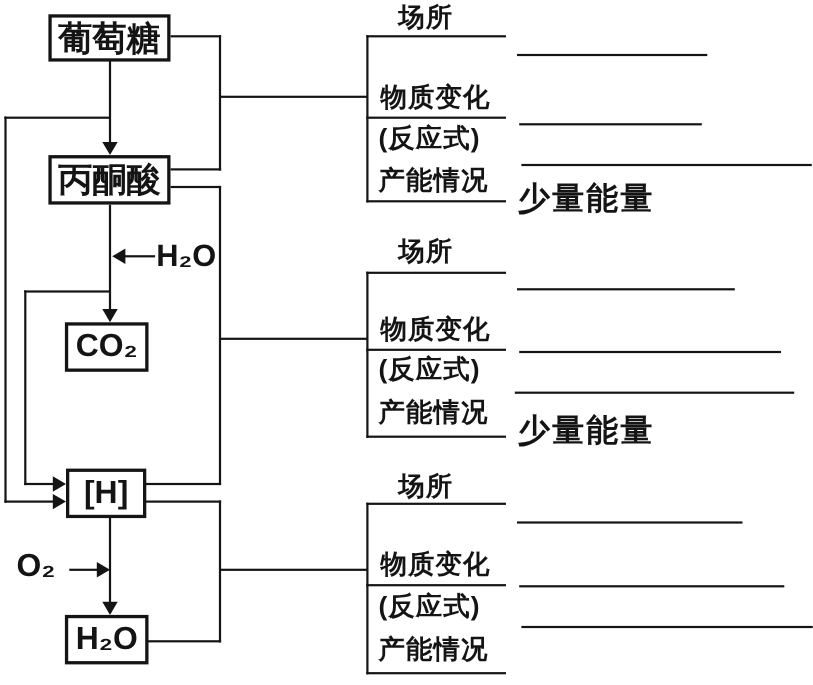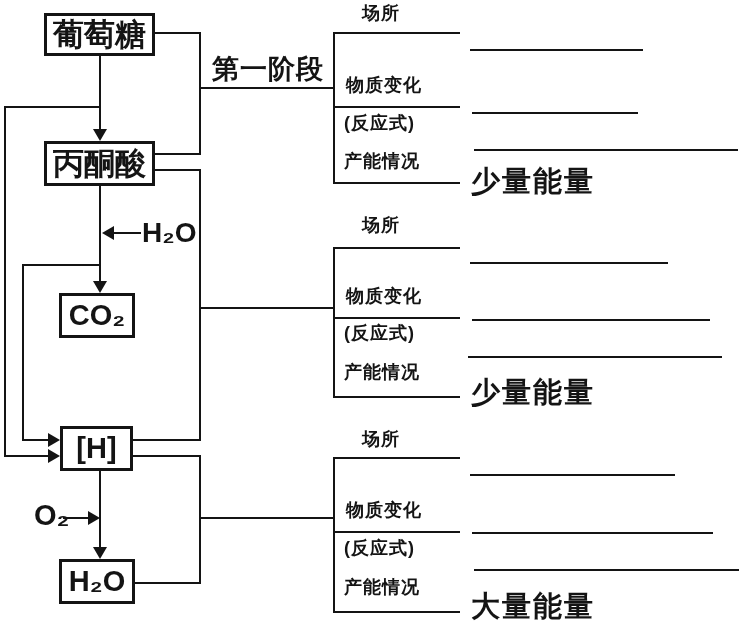--- a/index.html
+++ b/index.html
@@ -15,21 +15,21 @@
   .hline,.vline,.blank{position:absolute;background:#141414;}
   .hline{height:2px;}
   .vline{width:2px;}
   .blank{height:2px;}
   .arr{position:absolute;width:0;height:0;}
   .arr.down{border-left:7px solid transparent;border-right:7px solid transparent;border-top:12px solid #141414;}
   .arr.right{border-top:7px solid transparent;border-bottom:7px solid transparent;border-left:12px solid #141414;}
   .arr.left{border-top:7px solid transparent;border-bottom:7px solid transparent;border-right:12px solid #141414;}
   .lbl{position:absolute;white-space:nowrap;line-height:1.08;}
   .stage-name{font-size:27px;font-weight:bold;letter-spacing:1px;}
-  .row-lbl{font-size:18px;font-weight:bold;letter-spacing:1px;}
+  .row-lbl{font-size:24px;font-weight:bold;letter-spacing:1px;}
   .energy{font-size:29px;font-weight:bold;letter-spacing:2px;}
   .formula{font-weight:bold;}
 </style>
 </head>
 <body>
 
 <div class="canvas">
 
   <div class="box" style="left:44px;top:13px;width:111px;height:43px;font-size:31px;">葡萄糖</div>
   <div class="box" style="left:59px;top:293px;width:76px;height:45px;font-size:29px;">CO₂</div>
@@ -65,26 +65,25 @@
 
   <div class="hline" style="left:22px;top:264px;width:78px;"></div>
   <div class="vline" style="left:22px;top:264px;height:177px;"></div>
   <div class="hline" style="left:22px;top:439px;width:27px;"></div>
   <div class="arr right" style="left:48px;top:433px;"></div>
 
   <div class="arr left" style="left:102px;top:226px;"></div>
   <div class="hline" style="left:112px;top:232px;width:29px;"></div>
   <div class="lbl formula" style="left:142px;top:218px;font-size:28px;">H₂O</div>
 
-  <div class="lbl formula" style="left:34px;top:500px;font-size:29px;">O₂</div>
+  <div class="lbl formula" style="left:15px;top:500px;font-size:29px;">O₂</div>
   <div class="hline" style="left:63px;top:517px;width:27px;"></div>
   <div class="arr right" style="left:88px;top:511px;"></div>
 
   <div class="hline" style="left:200px;top:87px;width:134px;"></div>
-  <div class="lbl stage-name" style="left:212px;top:55px;">第一阶段</div>
 
   <div class="hline" style="left:200px;top:307px;width:134px;"></div>
 
   <div class="hline" style="left:200px;top:517px;width:134px;"></div>
 
   <div class="vline" style="left:333px;top:32px;height:152px;"></div>
   <div class="lbl row-lbl" style="left:362px;top:4px;">场所</div>
   <div class="hline" style="left:333px;top:32px;width:127px;"></div>
   <div class="blank" style="left:470px;top:49px;width:173px;"></div>
   <div class="lbl row-lbl" style="left:346px;top:76px;">物质变化</div>
@@ -113,15 +112,14 @@
   <div class="lbl row-lbl" style="left:362px;top:430px;">场所</div>
   <div class="hline" style="left:333px;top:457px;width:127px;"></div>
   <div class="blank" style="left:470px;top:474px;width:205px;"></div>
   <div class="lbl row-lbl" style="left:346px;top:501px;">物质变化</div>
   <div class="hline" style="left:333px;top:531px;width:127px;"></div>
   <div class="blank" style="left:472px;top:532px;width:241px;"></div>
   <div class="lbl row-lbl" style="left:344px;top:539px;">(反应式)</div>
   <div class="blank" style="left:474px;top:569px;width:265px;"></div>
   <div class="lbl row-lbl" style="left:344px;top:578px;">产能情况</div>
   <div class="hline" style="left:333px;top:611px;width:127px;"></div>
-  <div class="lbl energy" style="left:471px;top:591px;">大量能量</div>
 
 </div>
 
 </body></html>

